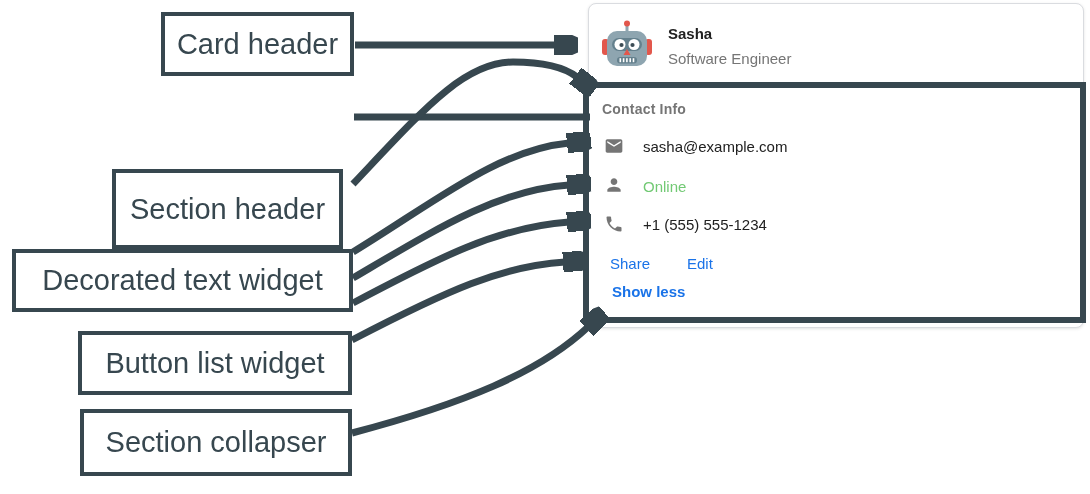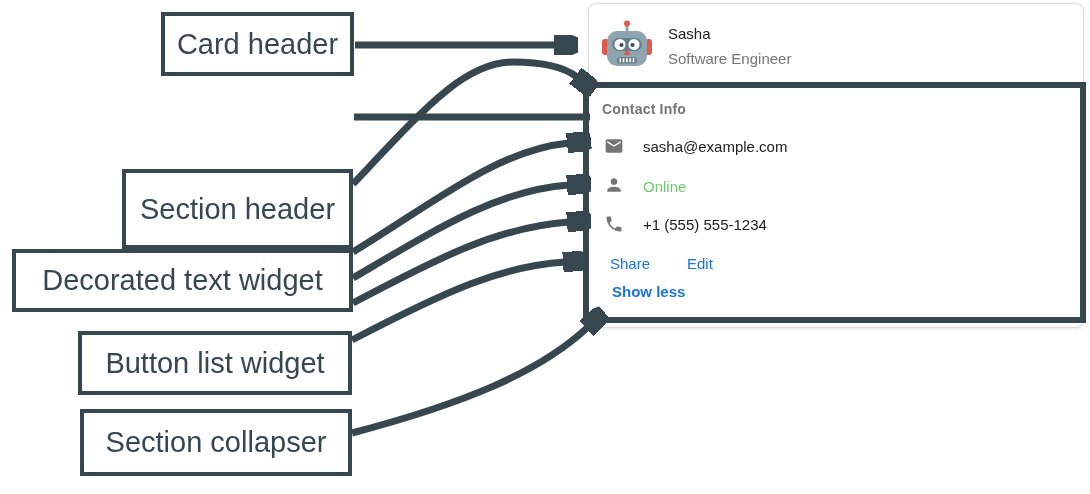--- a/index.html
+++ b/index.html
@@ -9,39 +9,39 @@
   }
   
   .label-box{
     position:absolute;box-sizing:border-box;background:#ffffff;
     border:4px solid #37474F;color:#37474F;
     display:flex;align-items:center;justify-content:center;
     font-size:29px;font-weight:400;white-space:nowrap;z-index:6;
   }
   #lb-card-header{left:161px;top:12px;width:193px;height:64px;}
   #lb-card-section{left:159px;top:85px;width:195px;height:63px;}
-  #lb-section-header{left:122px;top:169px;width:231px;height:80px;}
+  #lb-section-header{left:112px;top:169px;width:231px;height:80px;}
   #lb-decorated{left:12px;top:249px;width:341px;height:63px;}
   #lb-button-list{left:78px;top:331px;width:274px;height:64px;}
   #lb-collapser{left:80px;top:409px;width:272px;height:67px;}
   
   #arrows{position:absolute;left:0;top:0;z-index:5;pointer-events:none;}
   #arrows path{stroke:#37474F;stroke-width:7;fill:none;}
   
   .card{
     position:absolute;left:588px;top:3px;width:494px;height:323px;
     background:#ffffff;border:1px solid #dadce0;border-radius:8px;
     box-shadow:0 1px 3px rgba(60,64,67,.15);z-index:1;
   }
   .section-outline{
     position:absolute;left:583px;top:82px;width:503px;height:241px;
     box-sizing:border-box;border:6px solid #37474F;z-index:4;pointer-events:none;
   }
   .avatar{position:absolute;left:601px;top:18px;width:52px;height:52px;z-index:2;}
-  .hdr-name{position:absolute;left:668px;top:25px;font-size:15px;font-weight:400;color:#212121;z-index:2;}
+  .hdr-name{position:absolute;left:668px;top:25px;font-size:15px;font-weight:700;color:#212121;z-index:2;}
   .hdr-sub{position:absolute;left:668px;top:50px;font-size:15px;color:#757575;z-index:2;}
   .sec-title{position:absolute;left:602px;top:101px;font-size:14px;font-weight:600;color:#757575;letter-spacing:.2px;z-index:2;}
   .row-icon{position:absolute;left:604px;width:20px;height:20px;z-index:2;}
   .row-text{position:absolute;left:643px;font-size:15px;color:#212121;z-index:2;}
   #icon-email{top:136px;} #txt-email{top:138px;}
   #icon-person{top:175px;} #txt-online{top:178px;color:#72c974;}
   #icon-phone{top:214px;} #txt-phone{top:216px;}
   .btn-link{position:absolute;font-size:15px;font-weight:500;color:#1a73e8;z-index:2;cursor:pointer;}
   #btn-share{left:610px;top:255px;text-align:right;}
   #btn-edit{left:687px;top:255px;}

